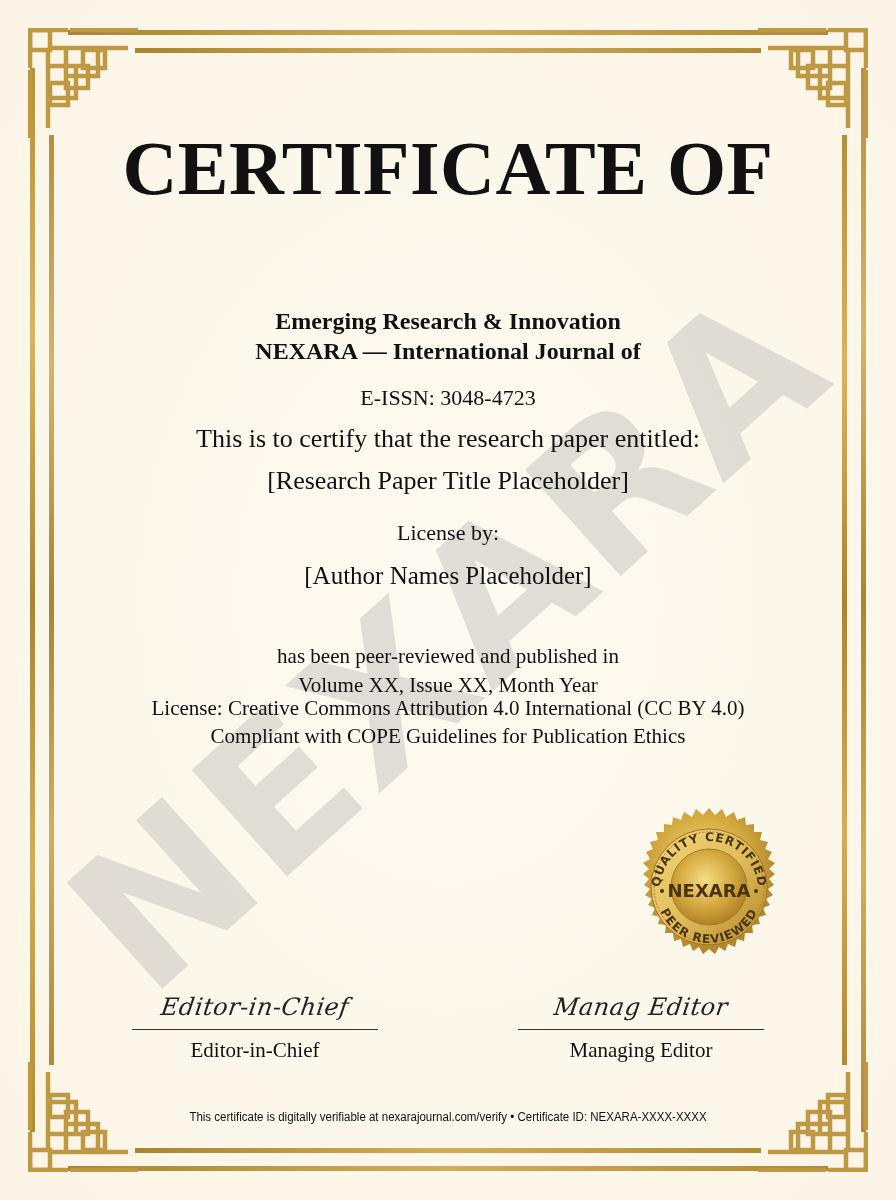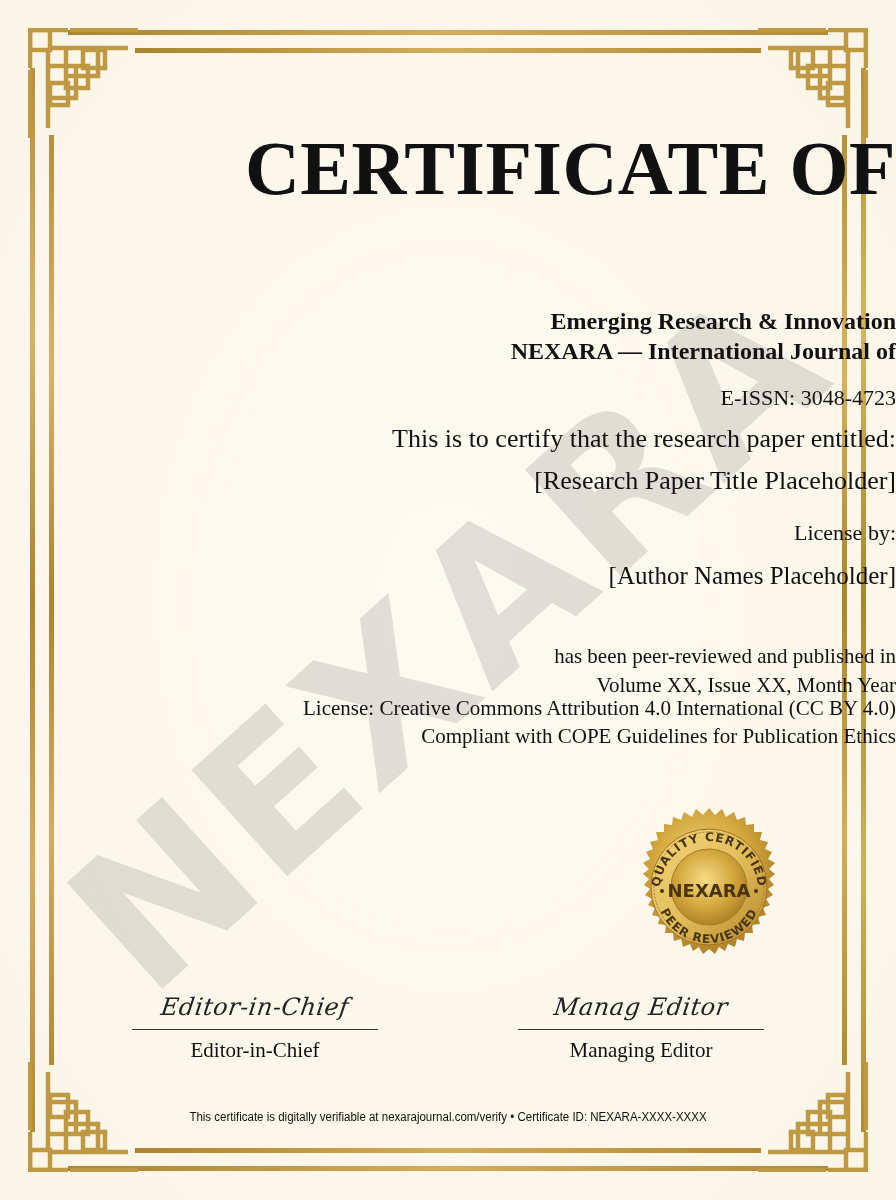--- a/index.html
+++ b/index.html
@@ -5,21 +5,21 @@
   html, body { margin:0; padding:0; }
   body { width:896px; height:1200px; overflow:hidden; background:#fbf8ee; position:relative; font-family:"Liberation Serif","DejaVu Serif",serif; color:#111; }
   .paper { position:absolute; inset:0; background:
       radial-gradient(ellipse at center, #fdfaf1 0%, #faf5e6 100%); }
   .line { position:absolute; background:linear-gradient(90deg,#a9852f,#d2ad5a,#b08a35); }
   .vline { background:linear-gradient(180deg,#b58f3b,#d7b463,#a9852f,#d2ad5a,#b08a35); }
   .corner { position:absolute; width:110px; height:110px; }
   .watermark { position:absolute; left:448px; top:640px; transform:translate(-50%,-50%) rotate(-42deg);
       font-family:"DejaVu Sans","Liberation Sans",sans-serif; font-weight:bold; font-size:196px; letter-spacing:4px;
       color:rgba(150,150,150,0.28); white-space:nowrap; pointer-events:none; }
-  .content { position:absolute; left:0; right:0; text-align:right; }
+  .content { position:absolute; left:0; right:0; text-align:center; }
   .title { top:128px; font-weight:bold; font-size:76px; line-height:80px; letter-spacing:0.5px; }
   .journal { top:306px; font-weight:bold; font-size:24px; line-height:30px; }
   .issn { top:384px; font-size:22px; line-height:28px; }
   .certify { top:424px; font-size:26px; }
   .paper-title { top:466px; font-size:26px; }
   .authored { top:520px; font-size:22px; }
   .authors { top:562px; font-size:25px; }
   .published { top:642px; font-size:21px; line-height:29px; }
   .doi { top:694px; font-size:21px; line-height:28px; }
   .seal { position:absolute; left:620px; top:808px; width:178px; height:158px; }

